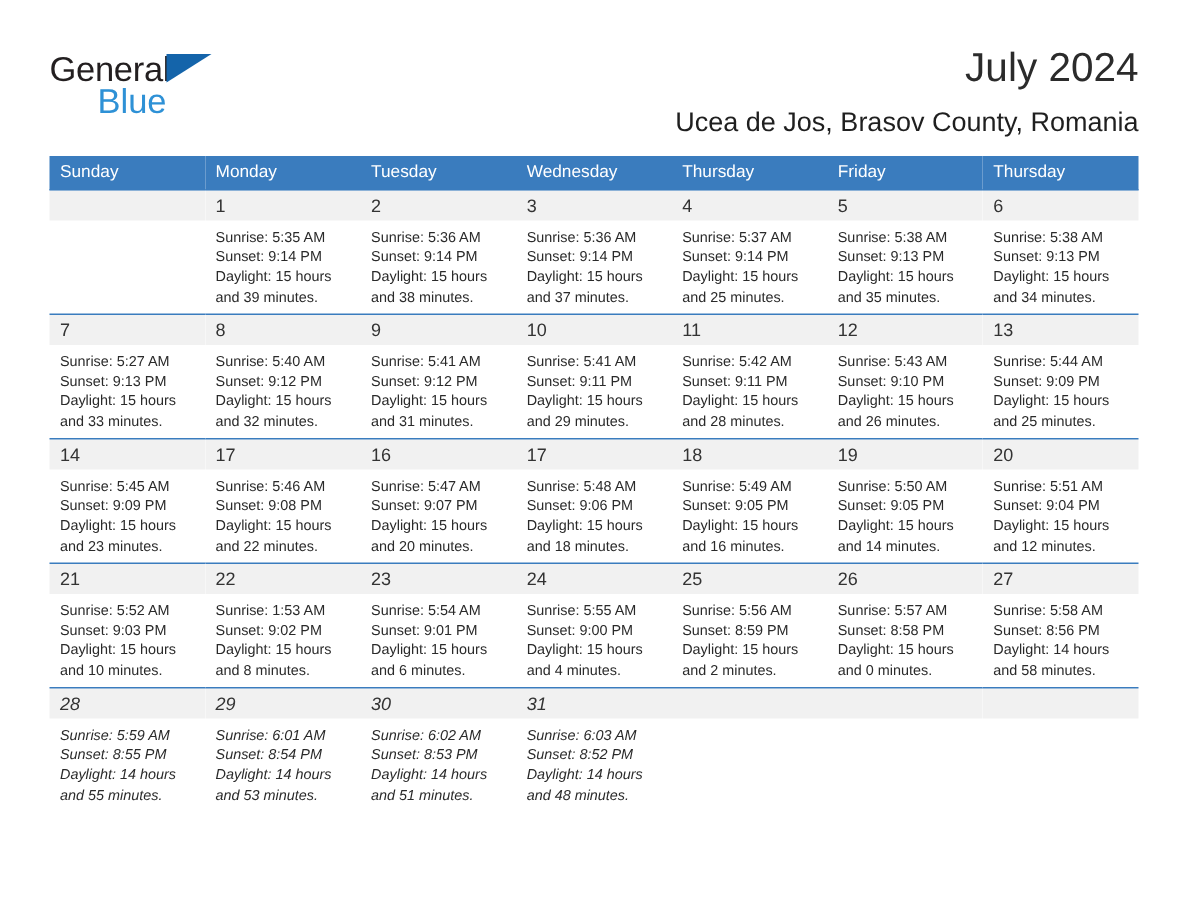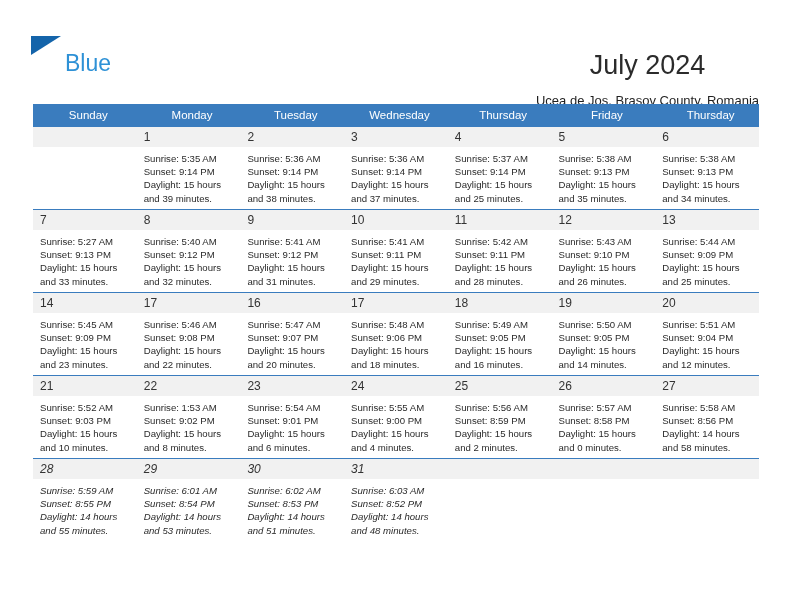--- a/index.html
+++ b/index.html
@@ -61,52 +61,51 @@
     color: #2e91d6;
     line-height: 24px;
     margin-top: -4px;
     margin-left: 32px;
   }
 
   .title-wrap {
     position: absolute;
     right: 0;
     top: 0;
-    text-align: center;
-    margin-top: 20px;
+    text-align: right;
   }
   .cal-title {
     font-size: 27px;
     color: #2b2b2b;
     line-height: 34px;
     white-space: nowrap;
   }
   .cal-subtitle {
-    font-size: 13px;
+    font-size: 18px;
     color: #1f1f1f;
     line-height: 20px;
     margin-top: 9px;
     white-space: nowrap;
   }
 
   
   .calendar {
     position: absolute;
     left: 33px;
     top: 104px;
     width: 726px;
     border-collapse: collapse;
     table-layout: fixed;
   }
   .calendar th {
     background: #3a7cbe;
     color: #ffffff;
     font-size: 11.5px;
     font-weight: normal;
-    text-align: center;
+    text-align: left;
     padding: 5px 0 5px 7px;
     height: 12px;
     line-height: 12px;
   }
   .calendar td {
     vertical-align: top;
     padding: 0;
     width: 103.71px;
     border-top: 1px solid #3a7cbe;
     background: #ffffff;
@@ -143,21 +142,21 @@
   }
 </style>
 </head>
 <body>
 
 <div class="page">
 
   <div class="header">
 
     <div class="logo">
-      <span class="logo-tri"></span>
+      <span class="logo-general">General</span><span class="logo-tri"></span>
       <span class="logo-blue">Blue</span>
     </div>
 
     <div class="title-wrap">
       <div class="cal-title">July 2024</div>
       <div class="cal-subtitle">Ucea de Jos, Brasov County, Romania</div>
     </div>
 
   </div>
 

